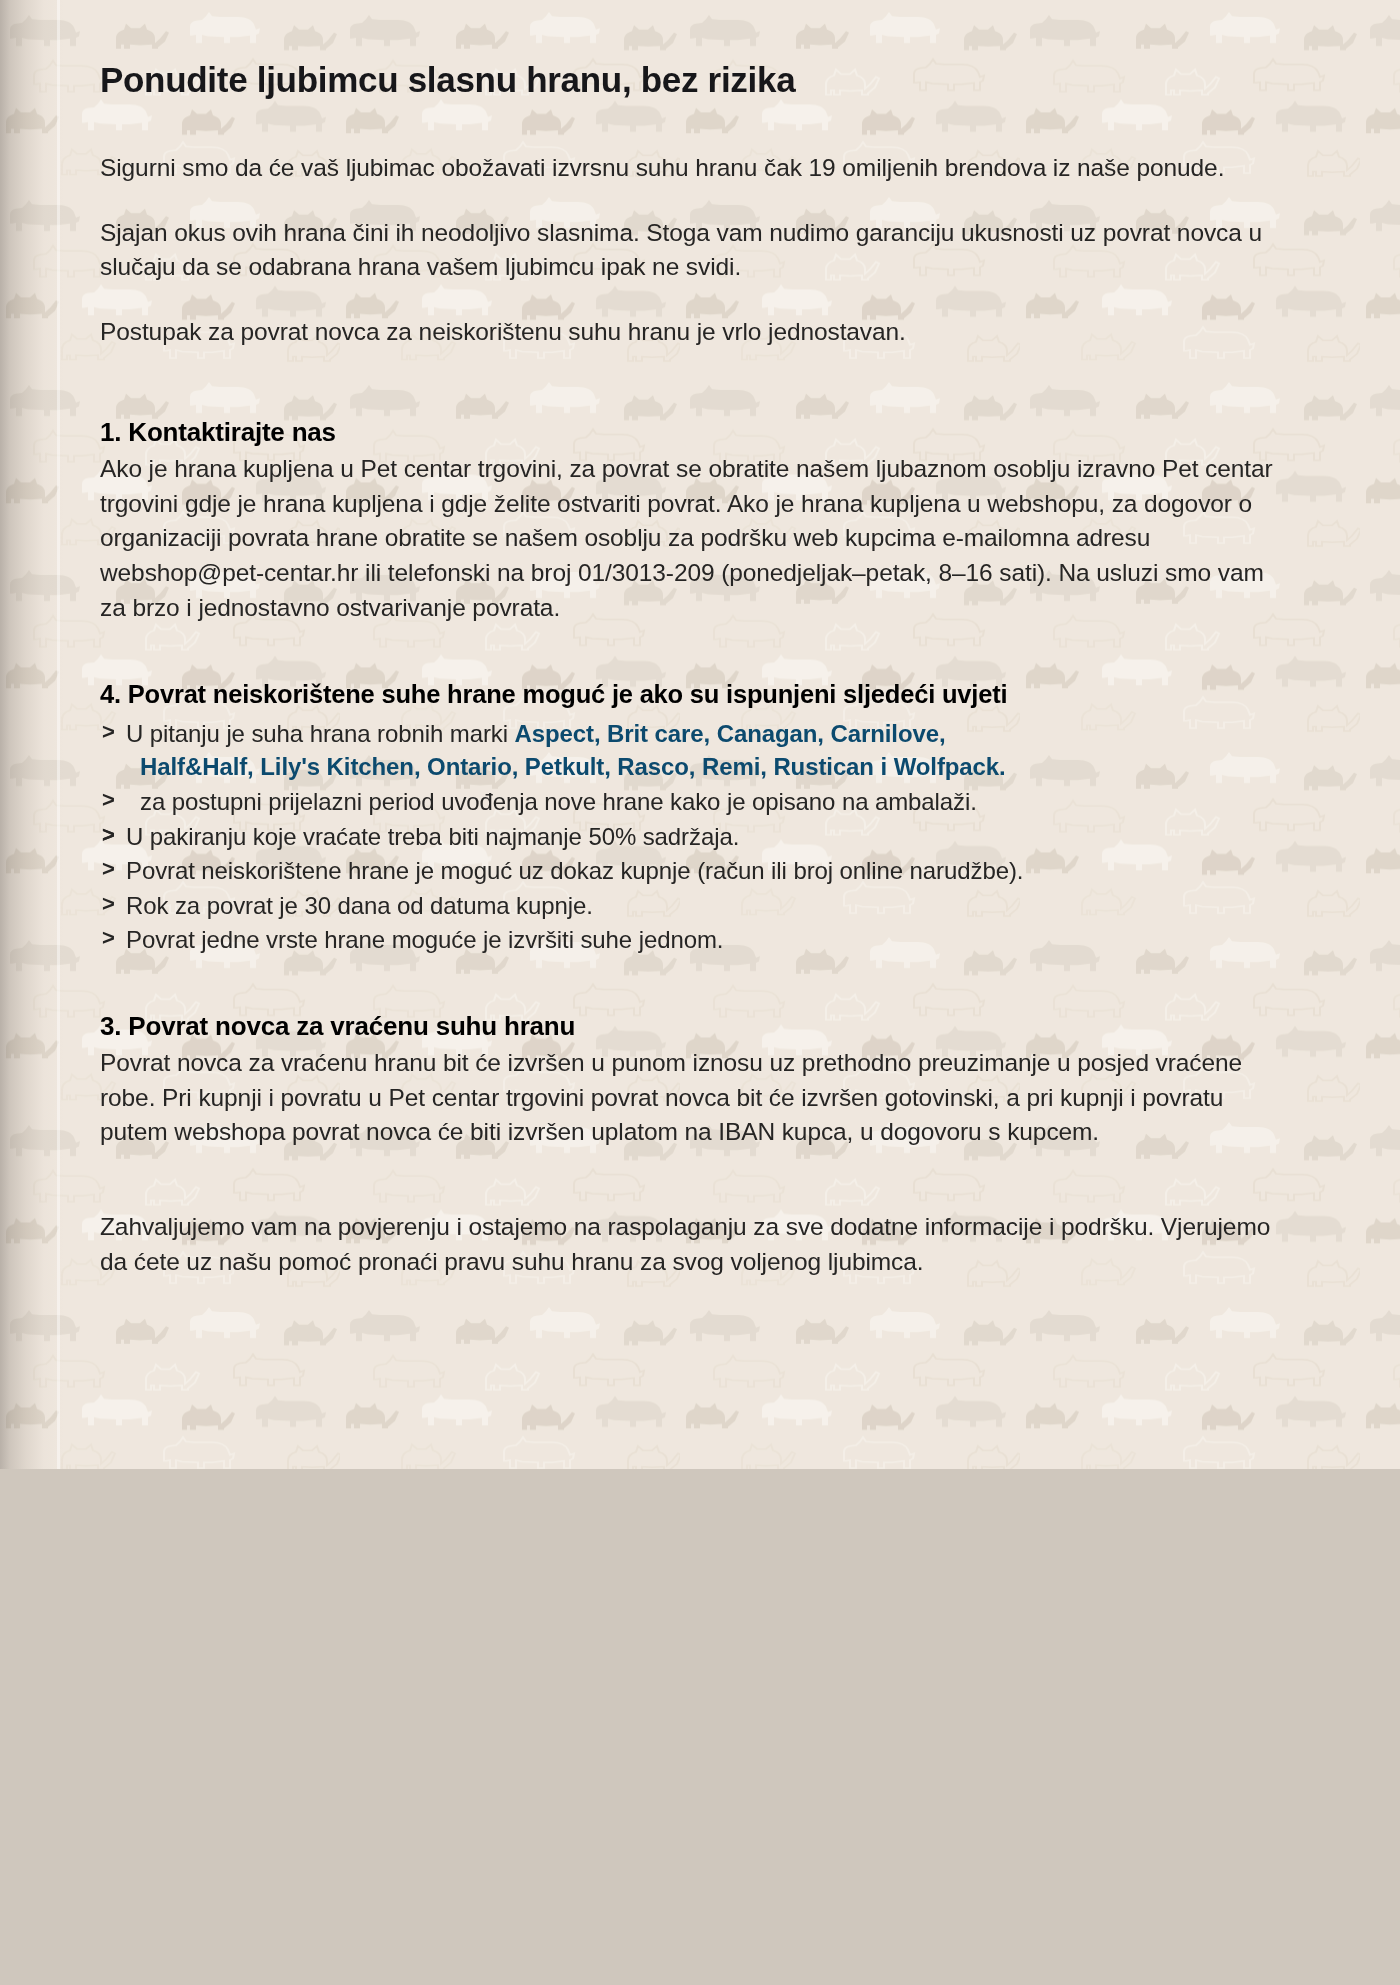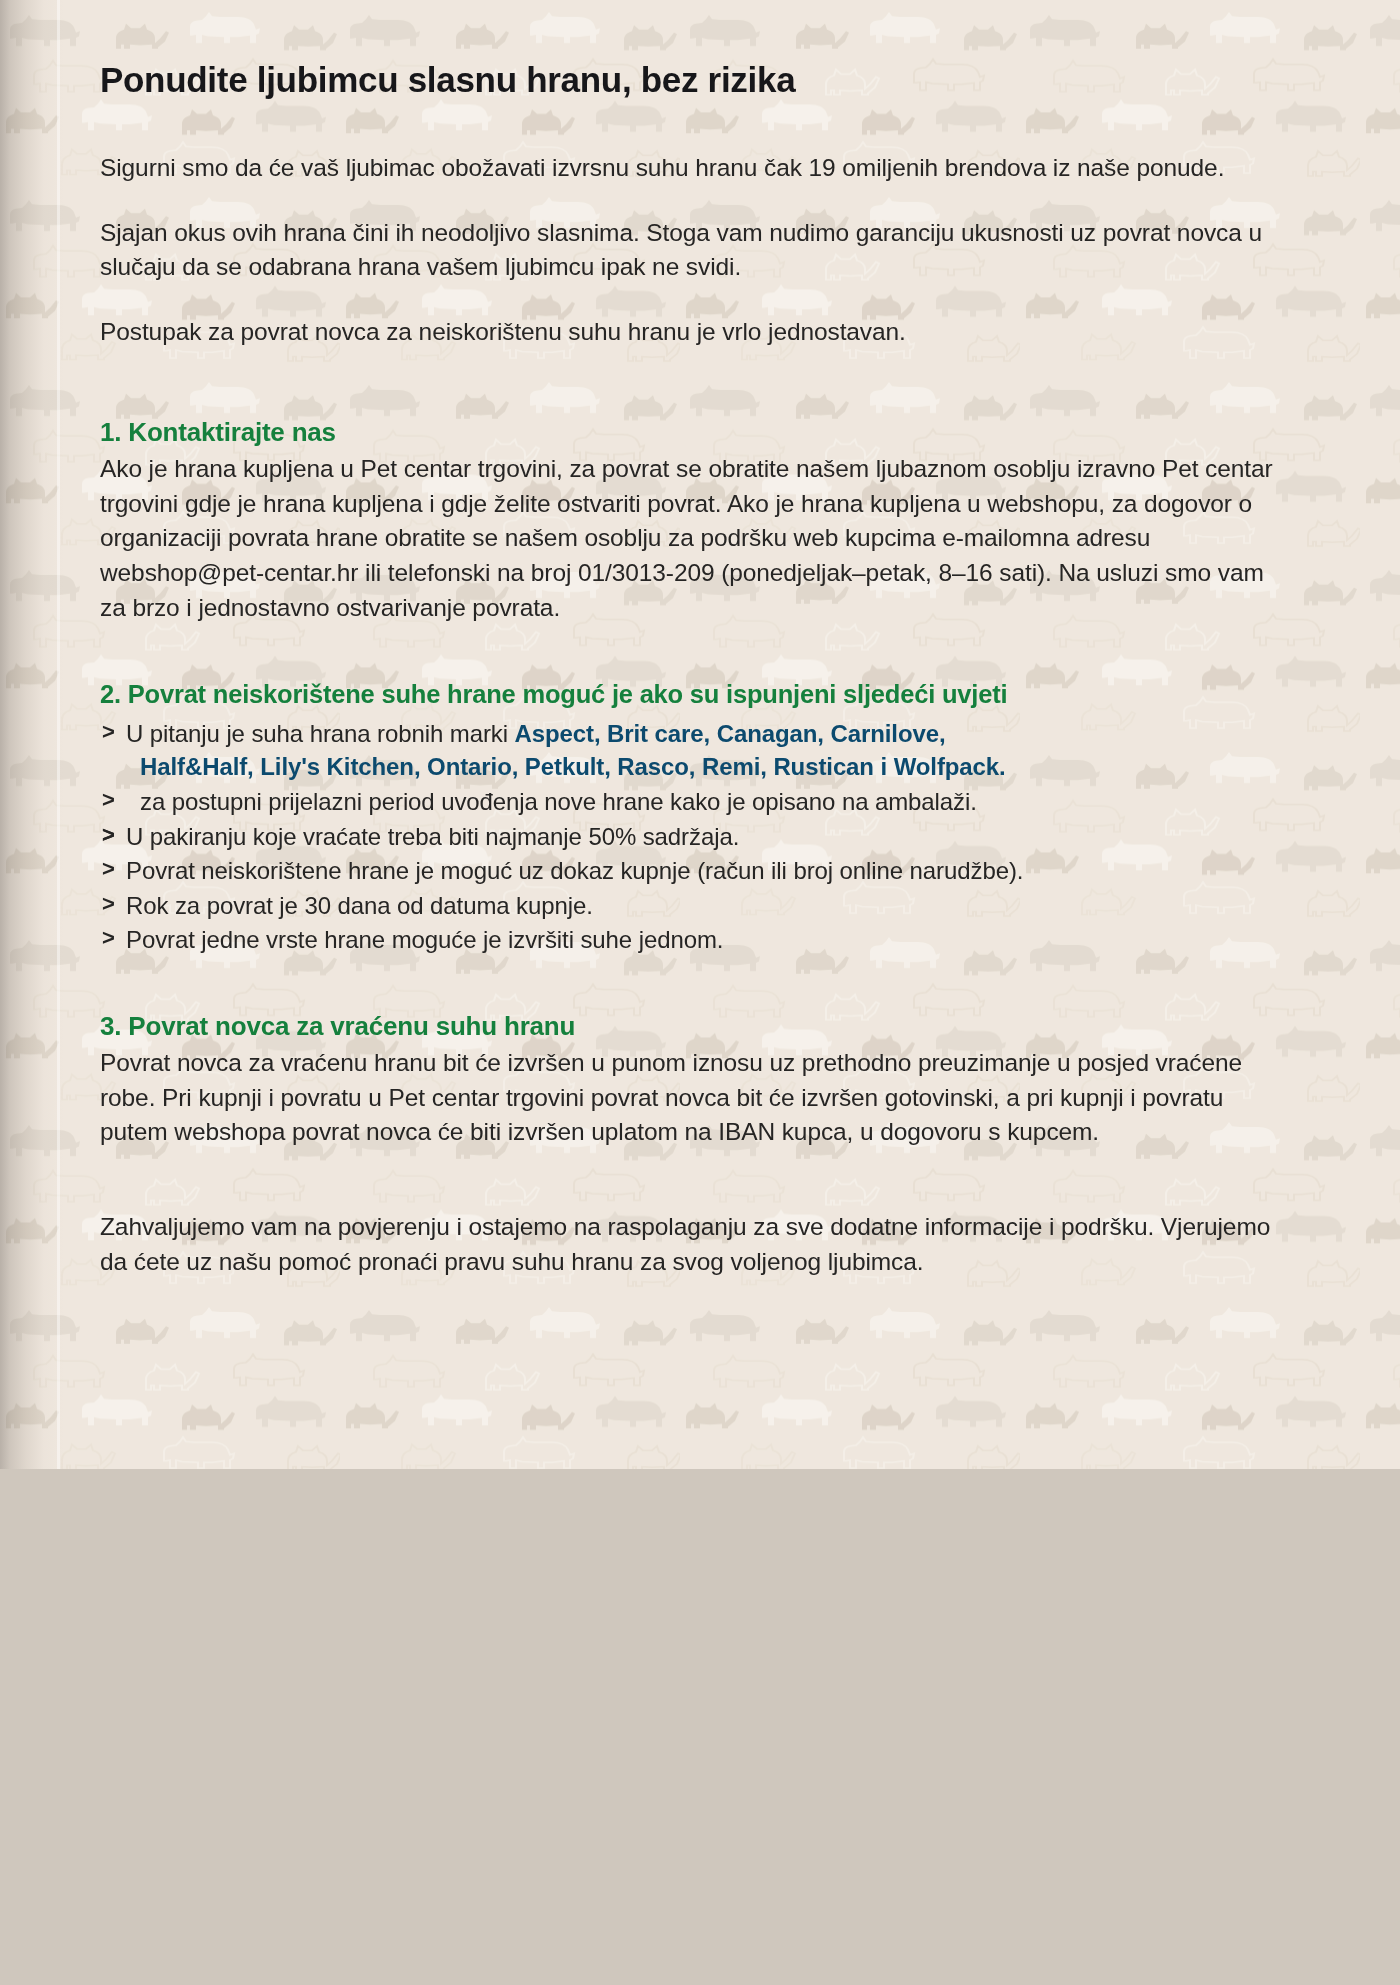--- a/index.html
+++ b/index.html
@@ -76,21 +76,21 @@
   .gap-para  { height: 30px; }
   .gap-section { height: 66px; }
   .gap-section-sm { height: 52px; }
 
   h2.sect {
     margin: 0 0 2px 0;
     font-size: 26px;
     font-weight: bold;
     line-height: 1.3;
     letter-spacing: -0.2px;
-    color: #15803d;
+    color: #000000;
   }
   h2.sect.wide { font-size: 25.5px; white-space: nowrap; }
 
   ul.bullets {
     list-style: none;
     margin: 6px 0 0 0;
     padding: 0;
   }
   ul.bullets li {
     position: relative;
@@ -200,21 +200,21 @@
     <div class="gap-section"></div>
 
     <section>
       <h2 class="sect">1. Kontaktirajte nas</h2>
       <p class="para">Ako je hrana kupljena u Pet centar trgovini, za povrat se obratite našem ljubaznom osoblju izravno Pet centar trgovini gdje je hrana kupljena i gdje želite ostvariti povrat. Ako je hrana kupljena u webshopu, za dogovor o organizaciji povrata hrane obratite se našem osoblju za podršku web kupcima e-mailomna adresu webshop@pet-centar.hr ili telefonski na broj 01/3013-209 (ponedjeljak–petak, 8–16 sati). Na usluzi smo vam za brzo i jednostavno ostvarivanje povrata.</p>
     </section>
 
     <div class="gap-section-sm"></div>
 
     <section>
-      <h2 class="sect wide">2. Povrat neiskorištene suhe hrane moguć je ako su ispunjeni sljedeći uvjeti</h2>
+      <h2 class="sect wide">4. Povrat neiskorištene suhe hrane moguć je ako su ispunjeni sljedeći uvjeti</h2>
       <ul class="bullets">
 
         <li>
           <span class="marker">&gt;</span>
           <span>U pitanju je suha hrana robnih marki </span><span class="b">Aspect, Brit care, Canagan, Carnilove,</span>
           <span class="cont b">Half&amp;Half, Lily's Kitchen, Ontario, Petkult, Rasco, Remi, Rustican i Wolfpack.</span>
         </li>
 
         <li>
           <span class="marker">&gt;</span>

